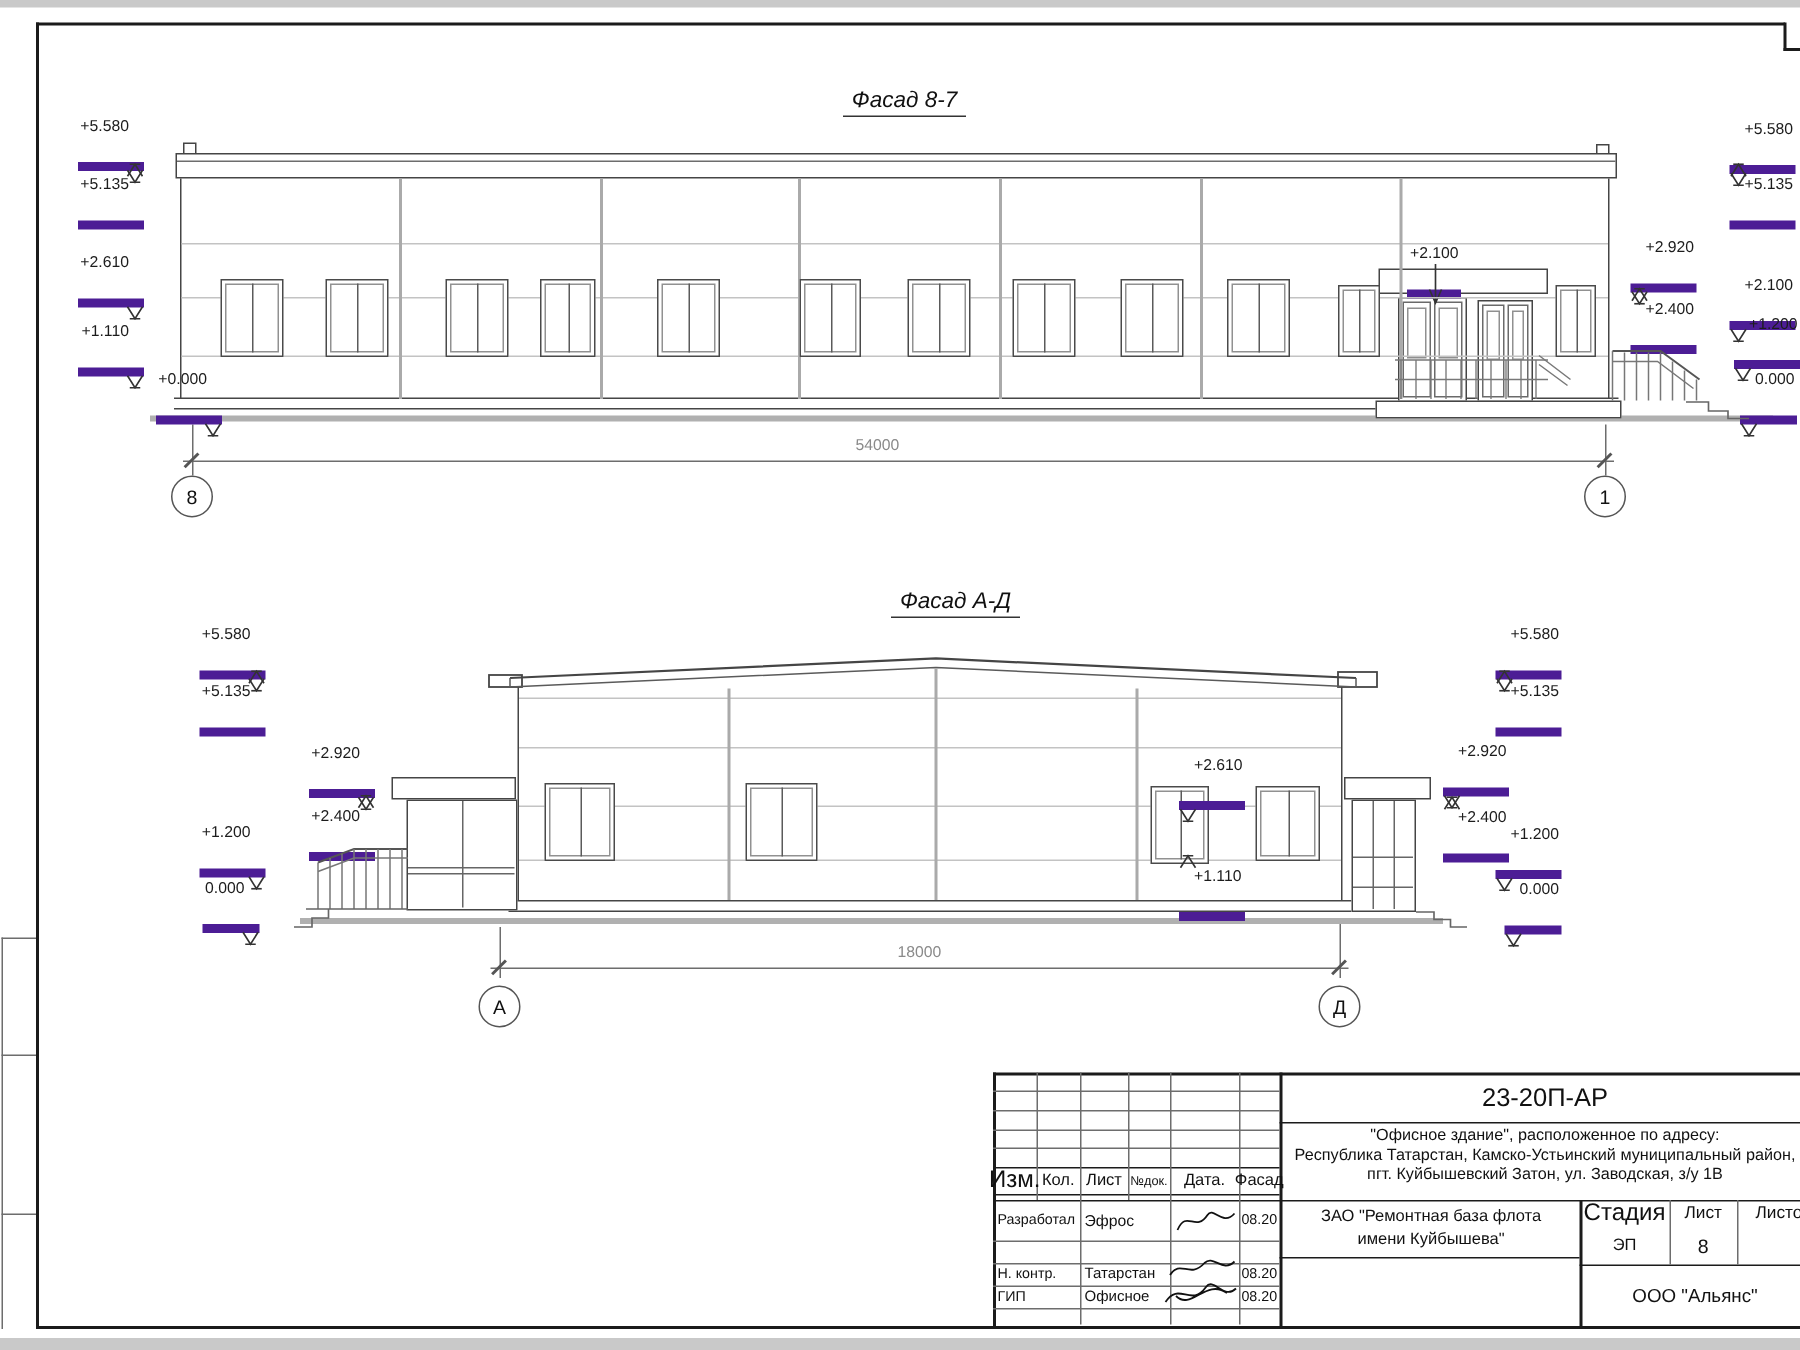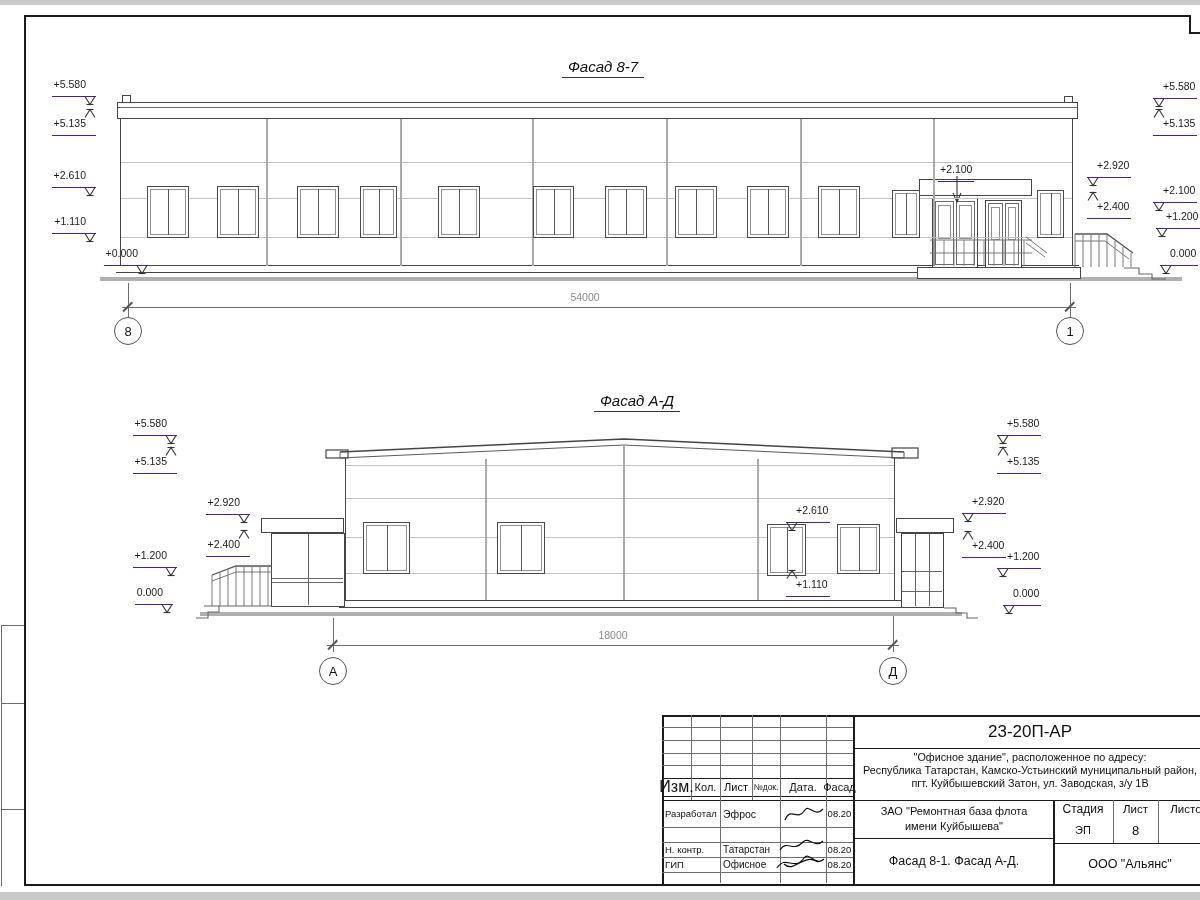--- a/index.html
+++ b/index.html
@@ -13,21 +13,21 @@
 .bx{position:absolute;border:1.4px solid #454545;background:#fff}
 .wall{position:absolute;border-left:1.6px solid #454545;border-right:1.6px solid #454545}
 .plinth{position:absolute;border-top:1.3px solid #454545;border-bottom:1.3px solid #454545}
 .ground{position:absolute;background:#b0b0b0}
 .hl{position:absolute;height:1px;background:#c3c3c3}
 .jnt{position:absolute;width:2px;background:#aaa}
 .win{position:absolute;border:1.5px solid #4a4a4a;background:#fff}
 .win-in{position:absolute;inset:2px;border:1px solid #919191}
 .mull{position:absolute;left:50%;top:2px;bottom:2px;width:1px;background:#5a5a5a}
 .mark{position:absolute;font-size:10.5px;white-space:nowrap;color:#1c1c1c}
-.mt{display:inline-block;border-bottom:1px solid #4c1d95;padding:0 2px 6px}
+.mt{display:inline-block;border-bottom:6px solid #4c1d95;padding:0 2px 18px}
 .mL .mt{padding-right:10px}
 .mR .mt{padding-left:10px}
 .ma{position:absolute}
 .mL .ma{right:-1px}
 .mR .ma{left:-1px}
 .mark:not(.up) .ma{top:100%;margin-top:-1px}
 .mark.up .ma{bottom:100%;margin-bottom:-1px;transform:scaleY(-1)}
 .ftitle{position:absolute;width:130px;text-align:center;font-size:15px;font-style:italic;color:#111}
 .ftitle span{border-bottom:1px solid #333;padding:0 6px 2px}
 .dimtxt{position:absolute;width:80px;text-align:center;font-size:10.5px;color:#8a8a8a}
@@ -384,22 +384,21 @@
     <div class="thin" style="left:826px;top:715px;width:1px;height:168px"></div>
     <div class="thin" style="left:1113px;top:800px;width:1px;height:43px"></div>
     <div class="thin" style="left:1158px;top:800px;width:1px;height:43px"></div>
 
     <div class="tbt" style="left:855px;top:716px;width:350px;height:31px;font-size:17px">23-20П-АР</div>
     <div class="tbt" style="left:855px;top:750px;width:350px;height:13px;font-size:10.8px;white-space:nowrap">"Офисное здание", расположенное по адресу:</div>
     <div class="tbt" style="left:855px;top:763px;width:350px;height:13px;font-size:10.8px;white-space:nowrap">Республика Татарстан, Камско-Устьинский муниципальный район,</div>
     <div class="tbt" style="left:855px;top:776px;width:350px;height:13px;font-size:10.8px;white-space:nowrap">пгт. Куйбышевский Затон, ул. Заводская, з/у 1В</div>
     <div class="tbt" style="left:855px;top:803px;width:198px;height:16px;font-size:11px">ЗАО "Ремонтная база флота</div>
     <div class="tbt" style="left:855px;top:818px;width:198px;height:16px;font-size:11px">имени Куйбышева"</div>
-    <div class="tbt" style="left:855px;top:840px;width:198px;height:42px;font-size:12.5px">Фасад 8-1. Фасад А-Д.</div>
-    <div class="tbt" style="left:1053px;top:800px;width:60px;height:17px;font-size:12px">Стадия</div>
+    <div class="tbt" style="left:1053px;top:800px;width:60px;height:17px;font-size:16px">Стадия</div>
     <div class="tbt" style="left:1113px;top:800px;width:45px;height:17px;font-size:11.5px">Лист</div>
     <div class="tbt" style="left:1158px;top:800px;width:62px;height:17px;font-size:11.5px">Листов</div>
     <div class="tbt" style="left:1053px;top:817px;width:60px;height:26px;font-size:11px">ЭП</div>
     <div class="tbt" style="left:1113px;top:817px;width:45px;height:26px;font-size:13px">8</div>
     <div class="tbt" style="left:1053px;top:843px;width:154px;height:41px;font-size:12.5px">ООО "Альянс"</div>
 
     <div class="tbt" style="left:662px;top:778px;width:29px;height:18px;font-size:16px">Изм.</div>
     <div class="tbt" style="left:691px;top:778px;width:29px;height:18px;font-size:11px">Кол.</div>
     <div class="tbt" style="left:720px;top:778px;width:32px;height:18px;font-size:11px">Лист</div>
     <div class="tbt" style="left:752px;top:778px;width:28px;height:18px;font-size:8.5px">№док.</div>

